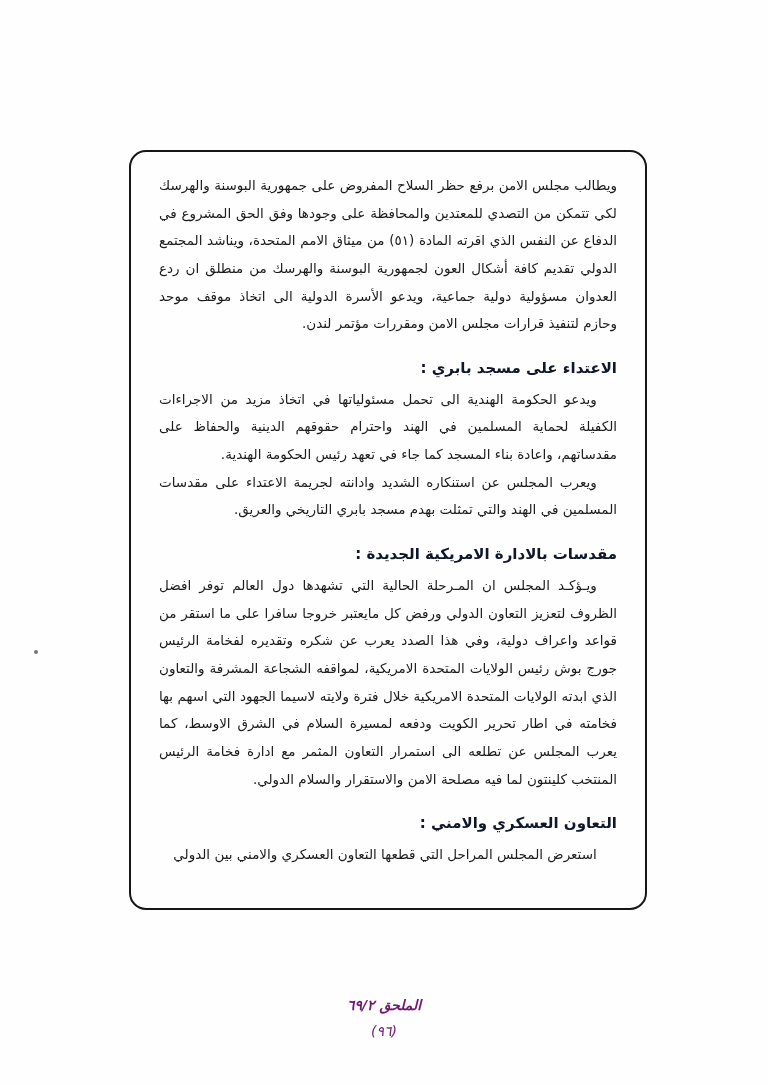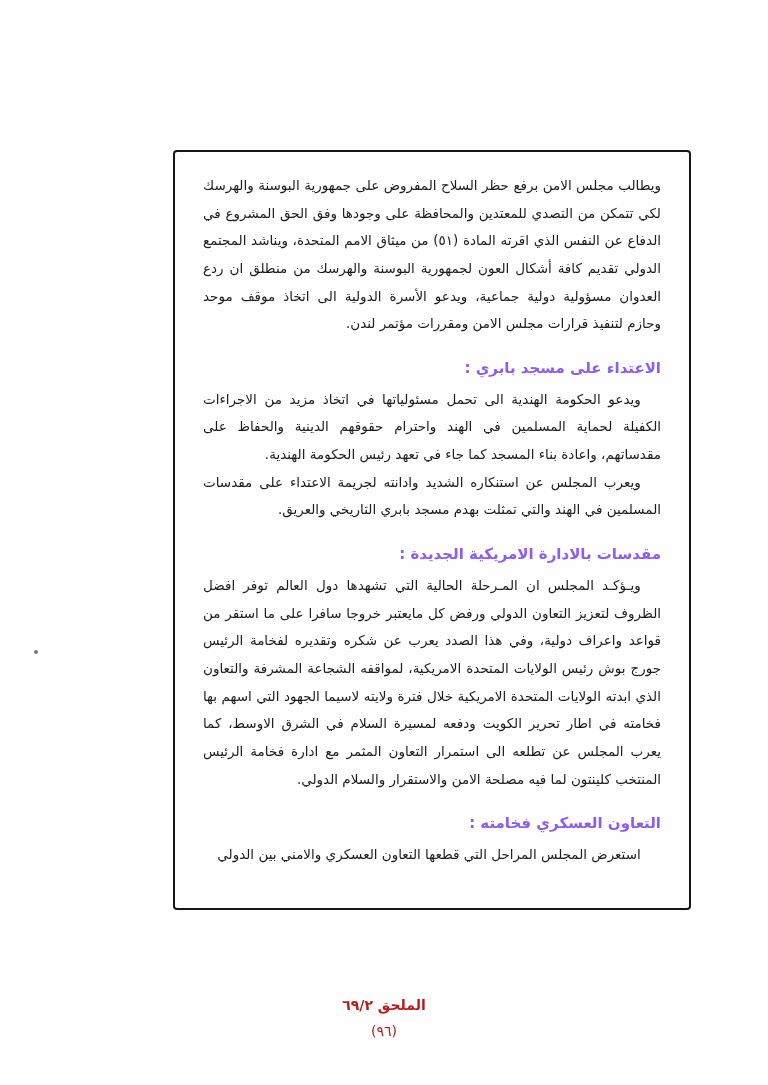--- a/index.html
+++ b/index.html
@@ -16,54 +16,54 @@
     background: #fefefe;
     overflow: hidden;
   }
   .content-box {
     position: absolute;
     left: 129px;
     top: 150px;
     width: 518px;
     height: 760px;
     border: 2px solid #161616;
-    border-radius: 4px;
+    border-radius: 17px;
     padding: 20px 28px 0 28px;
     direction: rtl;
     text-align: justify;
     color: #1b1b1b;
     font-size: 13.5px;
     line-height: 2.05;
     overflow: hidden;
-    margin-left: 44px;
   }
   .para {
     text-indent: 1.5em;
     margin: 0;
   }
   .para.no-indent {
     text-indent: 0;
   }
   .heading {
     font-size: 15px;
     font-weight: bold;
-    color: #8b5cf6;
+    color: #0f172a;
     text-align: right;
     text-indent: 0;
     margin-top: 15px;
     margin-bottom: 2px;
   }
   .footer {
     position: absolute;
     left: 0;
     right: 0;
     top: 996px;
     text-align: center;
     direction: rtl;
-    color: #b91c1c;
+    color: #701a75;
+    font-style: italic;
   }
   .annex {
     font-weight: bold;
     font-size: 14px;
     line-height: 1.4;
   }
   .page-number {
     font-size: 14px;
     margin-top: 7px;
   }
@@ -90,21 +90,21 @@
     <h2 class="heading">الاعتداء على مسجد بابري :</h2>
 
     <p class="para">ويدعو الحكومة الهندية الى تحمل مسئولياتها في اتخاذ مزيد من الاجراءات الكفيلة لحماية المسلمين في الهند واحترام حقوقهم الدينية والحفاظ على مقدساتهم، واعادة بناء المسجد كما جاء في تعهد رئيس الحكومة الهندية.</p>
 
     <p class="para">ويعرب المجلس عن استنكاره الشديد وادانته لجريمة الاعتداء على مقدسات المسلمين في الهند والتي تمثلت بهدم مسجد بابري التاريخي والعريق.</p>
 
     <h2 class="heading">مقدسات بالادارة الامريكية الجديدة :</h2>
 
     <p class="para">ويـؤكـد المجلس ان المـرحلة الحالية التي تشهدها دول العالم توفر افضل الظروف لتعزيز التعاون الدولي ورفض كل مايعتبر خروجا سافرا على ما استقر من قواعد واعراف دولية، وفي هذا الصدد يعرب عن شكره وتقديره لفخامة الرئيس جورج بوش رئيس الولايات المتحدة الامريكية، لمواقفه الشجاعة المشرفة والتعاون الذي ابدته الولايات المتحدة الامريكية خلال فترة ولايته لاسيما الجهود التي اسهم بها فخامته في اطار تحرير الكويت ودفعه لمسيرة السلام في الشرق الاوسط، كما يعرب المجلس عن تطلعه الى استمرار التعاون المثمر مع ادارة فخامة الرئيس المنتخب كلينتون لما فيه مصلحة الامن والاستقرار والسلام الدولي.</p>
 
-    <h2 class="heading">التعاون العسكري فخامته :</h2>
+    <h2 class="heading">التعاون العسكري والامني :</h2>
 
     <p class="para">استعرض المجلس المراحل التي قطعها التعاون العسكري والامني بين الدولي</p>
 
   </div>
 
   <div class="speck"></div>
 
   <div class="footer">
     <div class="annex">الملحق ٦٩/٢</div>
     <div class="page-number">(٩٦)</div>

